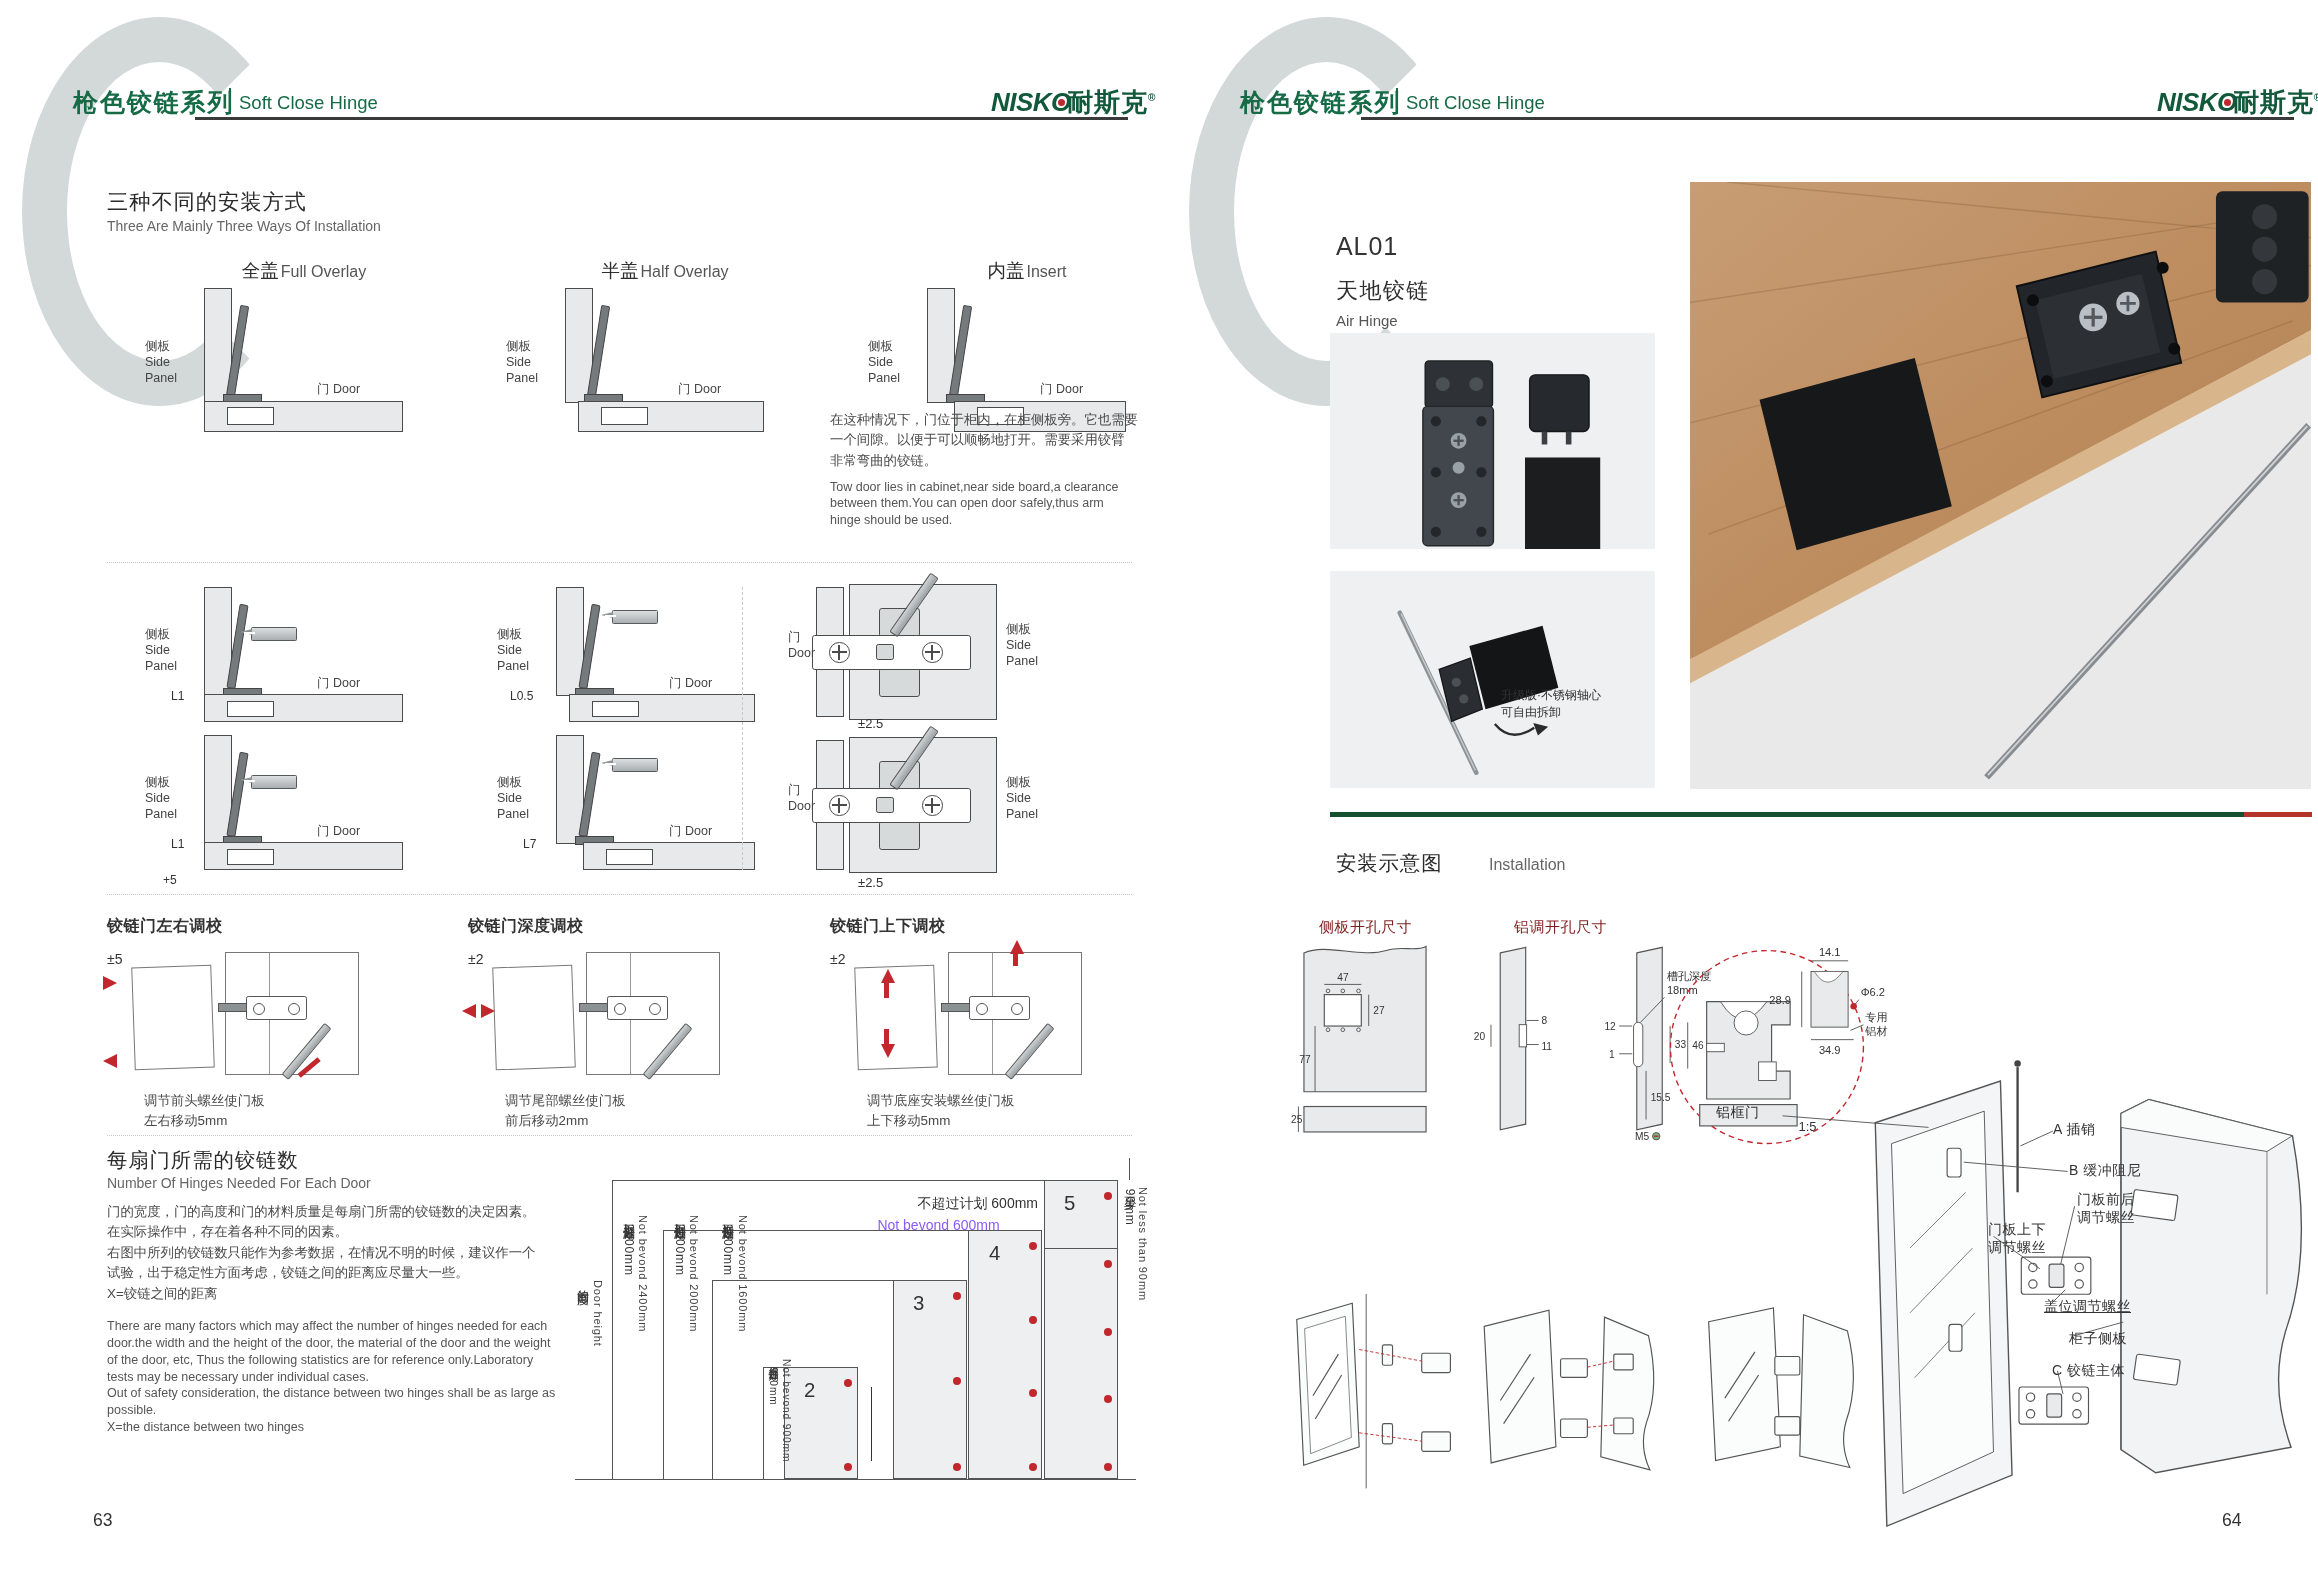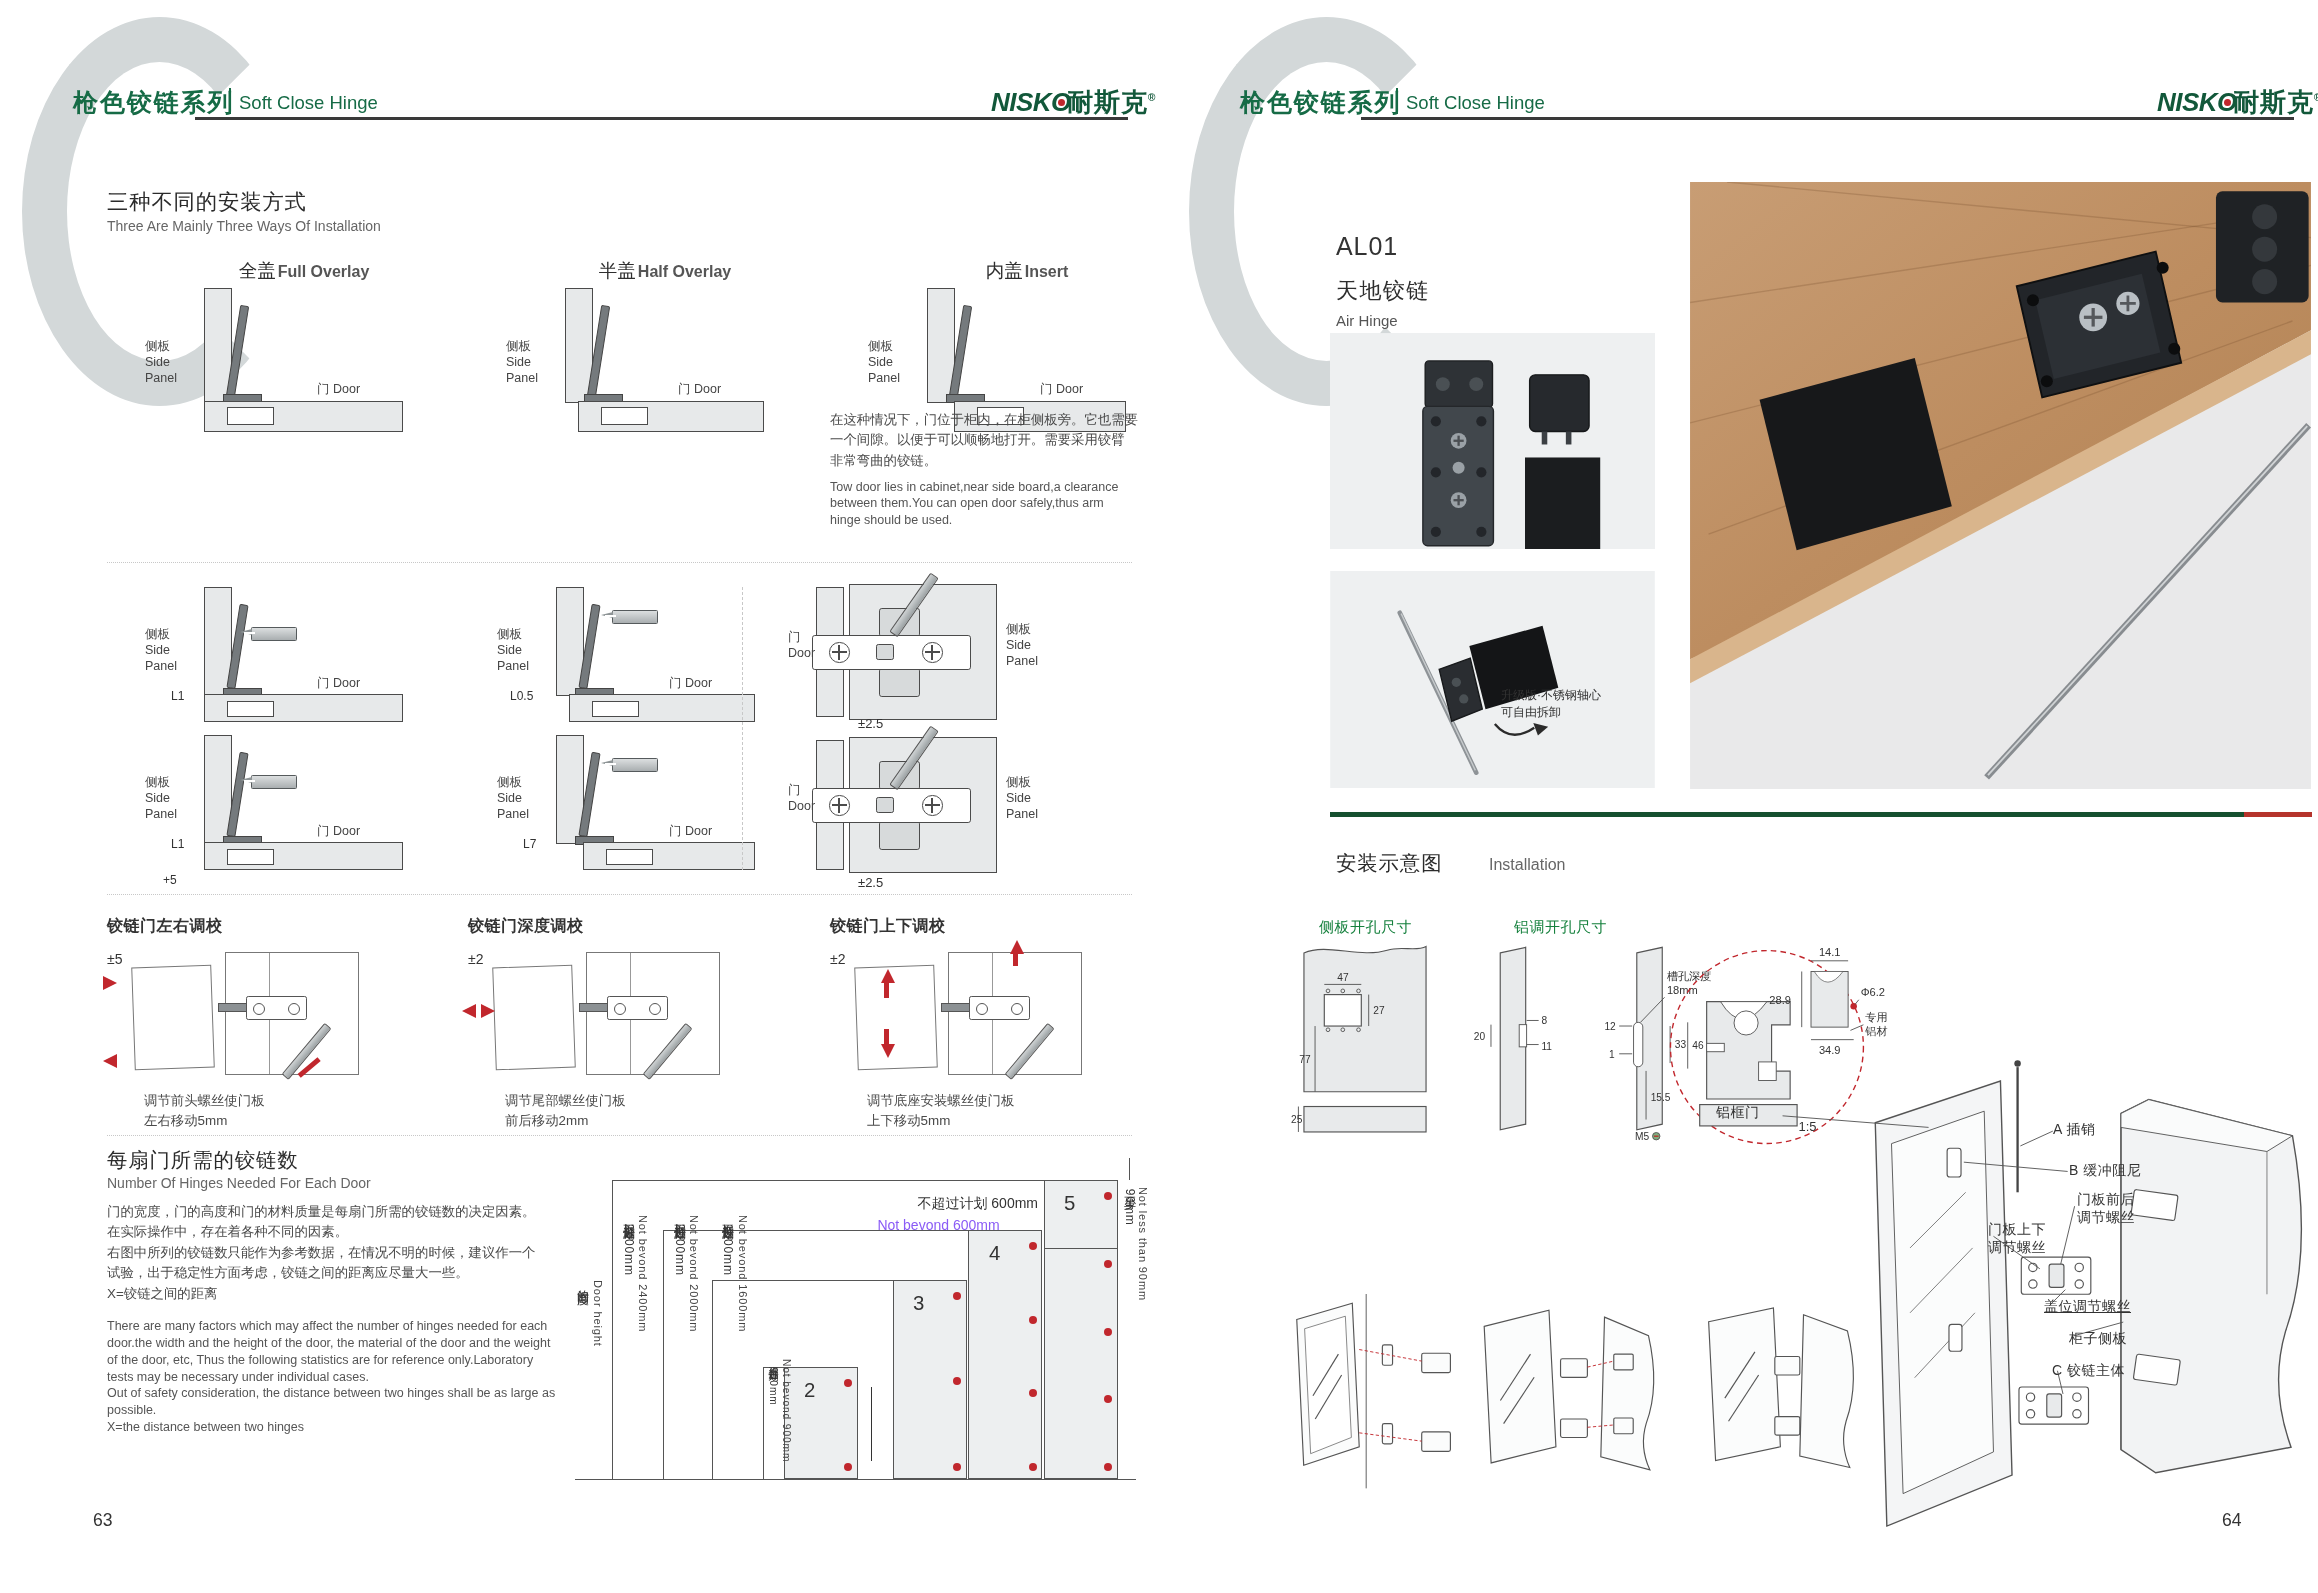--- a/index.html
+++ b/index.html
@@ -29,21 +29,21 @@
   .hinge-arm{position:absolute;left:126px;top:22px;width:7.4px;height:91px;background:#757a7d;border:0.5px solid #444;transform:rotate(9deg);border-radius:1.9px;}
   .hinge-foot{position:absolute;left:116px;top:111px;width:37px;height:6.5px;background:#757a7d;border:0.5px solid #444;}
   .door{position:absolute;top:118px;height:29px;background:#e7e9ea;border:0.9px solid #4b4b4b;}
   .door.full{left:97px;width:197px;}
   .door.half{left:110px;width:184px;}
   .door.insert{left:124px;width:170px;}
   .door-notch{position:absolute;top:124px;width:45px;height:16px;background:#fff;border:0.9px solid #4b4b4b;}
   .lbl{position:absolute;font-size:12.5px;color:#444;line-height:16px;}
   .dimlbl{position:absolute;font-size:12px;color:#333;}
   .head-cn{font-size:18.5px;color:#2e2e2e;font-weight:500;}
-  .head-en{font-size:16px;color:#555;font-weight:700;}
+  .head-en{font-size:16px;color:#555;font-weight:400;}
   .para-cn{font-size:13.4px;line-height:20.4px;color:#4a4a4a;}
   .para-en{font-size:12.5px;line-height:16.7px;color:#555;margin-top:7.4px;}
   .colflow{position:absolute;width:311px;}
   
   .driver{position:absolute;width:44px;height:12px;background:linear-gradient(#dcdfe0,#a9aeb0);border:0.9px solid #555a5c;border-radius:1.4px;}
   .driver::before{content:"";position:absolute;left:-12px;top:1.4px;border-right:12px solid #8e9496;border-top:3.7px solid transparent;border-bottom:3.7px solid transparent;}
   .driver::after{content:"";position:absolute;left:-8.3px;top:4.2px;width:11px;height:1.9px;background:#fff;}
   
   .pdiag{position:absolute;width:339px;height:139px;}
   .pdiag .doorstrip{position:absolute;left:28px;top:3.7px;width:25.5px;height:128px;background:#e7e9ea;border:0.9px solid #4b4b4b;}
@@ -87,21 +87,21 @@
   .vtext.en{font-size:11px;color:#444;}
   .vtext.small{font-size:10.2px;}
   
   .prodcode{position:absolute;font-size:25px;color:#333;letter-spacing:0.9px;text-align:center;}
   .prodcn{position:absolute;font-size:22px;color:#2e2e2e;letter-spacing:1.4px;}
   .proden{position:absolute;font-size:15px;color:#555;}
   .photo{position:absolute;overflow:hidden;}
   .gdivider{position:absolute;height:4.6px;background:#15502f;}
   .gdivider-red{position:absolute;height:4.6px;background:#b5342c;}
   .note{position:absolute;font-size:12px;line-height:16.7px;color:#333;}
-  .drill-lbl{position:absolute;font-size:15px;color:#15803d;letter-spacing:0.5px;}
+  .drill-lbl{position:absolute;font-size:15px;color:#7f1d1d;letter-spacing:0.5px;}
   .exlabel{position:absolute;font-size:14px;color:#333;letter-spacing:0.5px;line-height:17.6px;}
   .exlabel.u{text-decoration:underline;}
   svg text{font-family:"Liberation Sans","DejaVu Sans",sans-serif;fill:#333;}
   .pageno{position:absolute;font-size:17.6px;color:#333;}
 </style>
 </head>
 <body>
 
 <div id="page">
 

